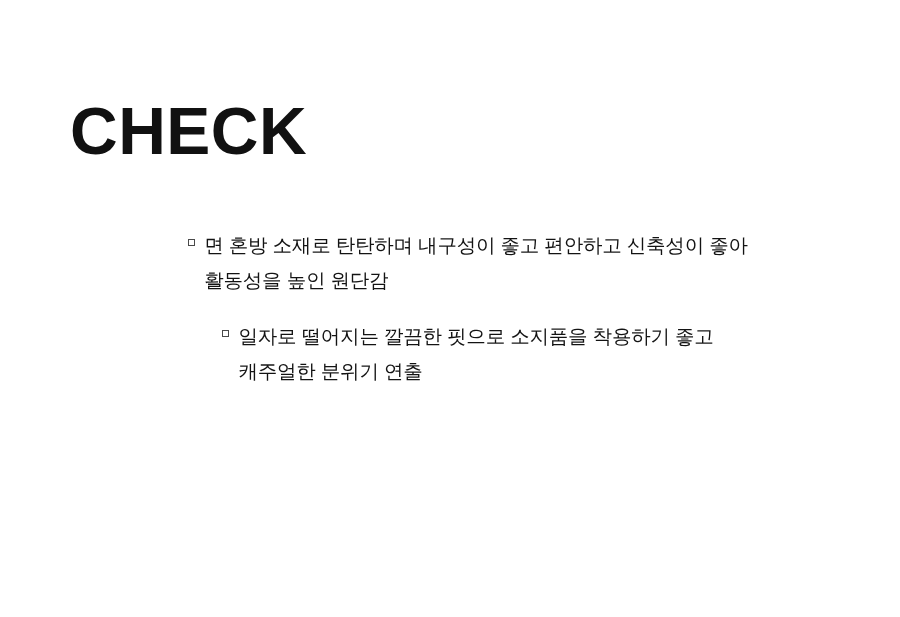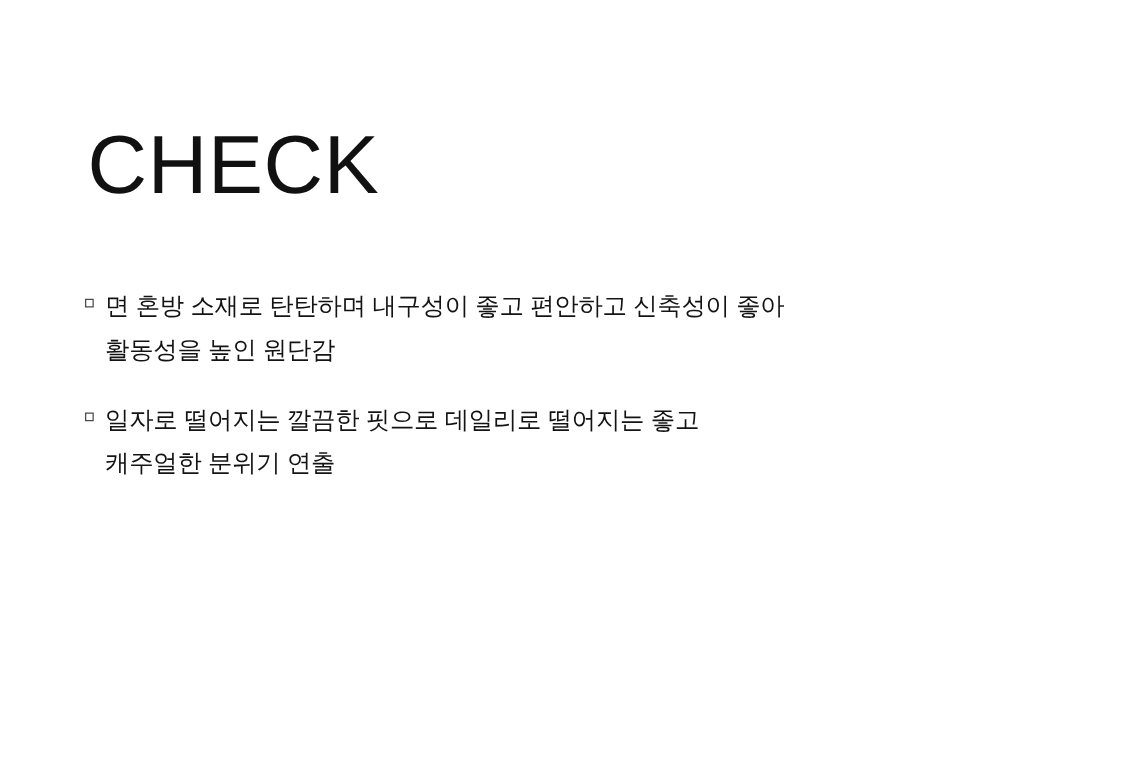--- a/index.html
+++ b/index.html
@@ -19,35 +19,36 @@
     width: 900px;
     height: 617px;
     box-sizing: border-box;
   }
   .heading {
     position: absolute;
     left: 70px;
     top: 98px;
     font-size: 66px;
     line-height: 1;
-    font-weight: 400;
+    font-weight: 700;
     letter-spacing: 0.5px;
     color: #111111;
     white-space: pre;
   }
   .bullet-list {
     position: absolute;
     left: 68px;
     top: 228px;
     width: 800px;
   }
   .bullet-item {
     display: flex;
     align-items: flex-start;
     margin-bottom: 22px;
+    justify-content: center;
   }
   .bullet-marker {
     flex: 0 0 auto;
     width: 7px;
     height: 7px;
     border: 1px solid #4a4a4a;
     background: #ffffff;
     margin-top: 11px;
     margin-right: 9px;
     box-sizing: border-box;
@@ -73,19 +74,19 @@
     <div class="bullet-item">
       <span class="bullet-marker"></span>
       <span class="bullet-text">면 혼방 소재로 탄탄하며 내구성이 좋고 편안하고 신축성이 좋아
 활동성을 높인 원단감</span>
     </div>
 
 
 
     <div class="bullet-item">
       <span class="bullet-marker"></span>
-      <span class="bullet-text">일자로 떨어지는 깔끔한 핏으로 데일리로 떨어지는 좋고
+      <span class="bullet-text">일자로 떨어지는 깔끔한 핏으로 소지품을 착용하기 좋고
 캐주얼한 분위기 연출</span>
     </div>
 
   </div>
 
 </div>
 
 </body></html>

